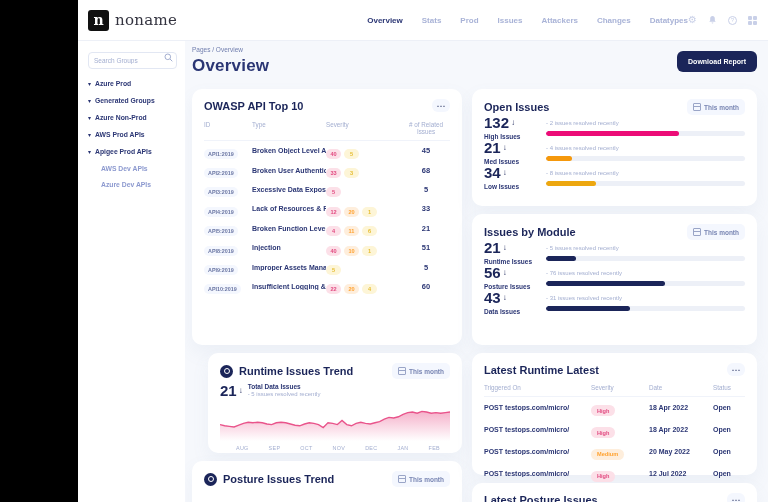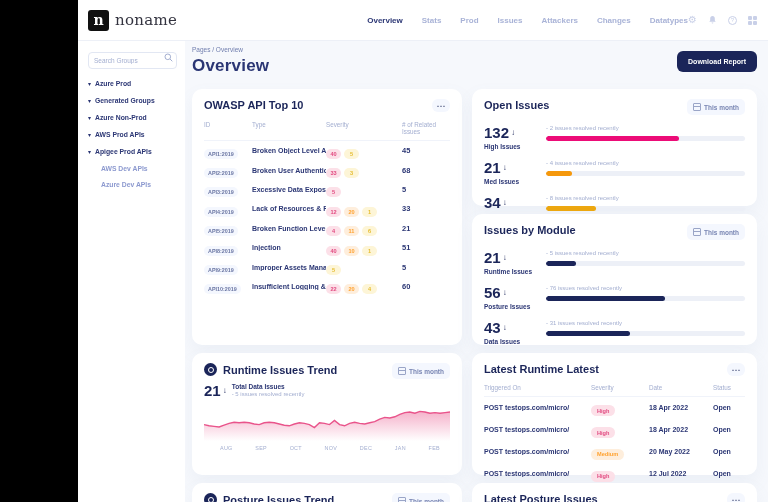--- a/index.html
+++ b/index.html
@@ -34,59 +34,59 @@
   .main{flex:1;padding:5px 11px 0 7px;min-width:0;overflow:hidden;}
   .page-head{display:flex;justify-content:space-between;align-items:center;margin-bottom:13px;}
   .breadcrumb{font-size:6.5px;color:#707EAE;margin:0 0 3px;}
   .page-title{font-size:17px;color:#2B3674;margin:0;font-weight:bold;letter-spacing:.2px;}
   .dl-btn{background:#1B2559;color:#fff;border:none;border-radius:6px;font-size:7px;padding:7px 11px;cursor:pointer;font-weight:600;font-family:inherit;}
 
   .grid{display:flex;gap:10px;}
   .col-left{width:270px;flex:none;display:flex;flex-direction:column;gap:8px;}
   .col-right{width:285px;flex:none;display:flex;flex-direction:column;gap:8px;}
   .card{background:#fff;border-radius:10px;padding:10px 12px;box-shadow:0 8px 18px rgba(112,144,176,.08);box-sizing:border-box;}
-  .card-head{display:flex;align-items:flex-start;justify-content:space-between;}
+  .card-head{display:flex;align-items:center;justify-content:space-between;}
   .head-left{display:flex;align-items:center;gap:6px;}
   .card-title{font-size:11px;font-weight:bold;color:#1B2559;margin:0;}
   .dots{color:#1B2559;background:#F4F7FE;border-radius:6px;min-width:18px;height:13px;display:flex;align-items:center;justify-content:center;font-size:9px;cursor:pointer;}
   .chip{display:flex;align-items:center;gap:3px;background:#F4F7FE;color:#7986B3;font-size:6.5px;border-radius:5px;padding:4px 6px;cursor:pointer;font-weight:600;}
   .cal{width:6px;height:6px;border:1px solid #9AA5C7;border-radius:1px;position:relative;flex:none;}
   .cal:after{content:"";position:absolute;left:0;right:0;top:1.5px;height:1px;background:#9AA5C7;}
 
   
   .owasp{height:256px;}
   .t-head{display:flex;font-size:6.3px;color:#A3AED0;margin-top:9px;padding-bottom:5px;border-bottom:1px solid #F0F3FA;}
   .c-id{width:48px;flex:none;}
   .c-type{flex:1;min-width:0;}
   .c-sev{width:76px;flex:none;}
-  .c-num{width:48px;flex:none;}
+  .c-num{width:48px;flex:none;text-align:center;}
   .t-row{display:flex;align-items:center;height:19.4px;}
   .id-chip{background:#F4F7FE;color:#6A76A3;font-size:5.4px;padding:2px 4px;border-radius:7px;font-weight:600;white-space:nowrap;}
   .type{font-size:7px;font-weight:bold;color:#2B3674;white-space:nowrap;overflow:hidden;}
   .badge{display:inline-block;min-width:7px;text-align:center;font-size:5.6px;font-weight:bold;border-radius:7px;padding:2px 4px;margin-right:3px;}
   .badge.high,.pill.high{background:#FCE0E8;color:#E1487F;}
   .badge.med,.pill.med{background:#FEEEDC;color:#FFA12E;}
   .badge.low,.pill.low{background:#FDF5D7;color:#E5BC2E;}
   .num{font-size:7.5px;font-weight:bold;color:#2B3674;}
 
   
   .open-issues{height:117px;}
   .modules{height:131px;padding-left:12px;}
-  .stat-row{display:flex;align-items:flex-start;margin-top:10px;}
+  .stat-row{display:flex;align-items:center;}
   .stat-left{width:62px;flex:none;}
   .stat-val{font-size:15px;font-weight:bold;color:#1B2559;line-height:1;display:flex;align-items:center;gap:2px;}
   .arrow{font-size:8px;color:#1B2559;font-weight:bold;}
   .stat-label{font-size:6.5px;color:#2B3674;font-weight:600;margin-top:3px;}
   .stat-right{flex:1;min-width:0;}
   .stat-note{font-size:6px;color:#A3AED0;margin-bottom:5px;}
   .track{height:5px;background:#EDF0F7;border-radius:3px;overflow:hidden;}
   .fill{height:100%;border-radius:3px;}
 
   
-  .trend{height:122px;padding-bottom:6px;}
+  .trend{height:100px;padding-bottom:6px;margin-left:16px;}
   .target{width:13px;height:13px;border-radius:50%;background:#1B2559;display:flex;align-items:center;justify-content:center;flex:none;}
   .target-inner{width:6px;height:6px;border:1.5px solid #fff;border-radius:50%;box-sizing:border-box;}
   .trend-stat{display:flex;gap:5px;margin-top:4px;align-items:flex-start;}
   .trend-meta .l1{font-size:6.5px;color:#2B3674;font-weight:bold;}
   .trend-meta .l2{font-size:6px;color:#A3AED0;margin-top:1px;}
   .chart-wrap{margin-top:1px;}
   .chart-wrap svg{display:block;width:100%;height:42px;}
   .x-labels{display:flex;justify-content:space-between;padding:4px 10px 0 16px;font-size:5.4px;color:#A3AED0;letter-spacing:.3px;}
 
   

